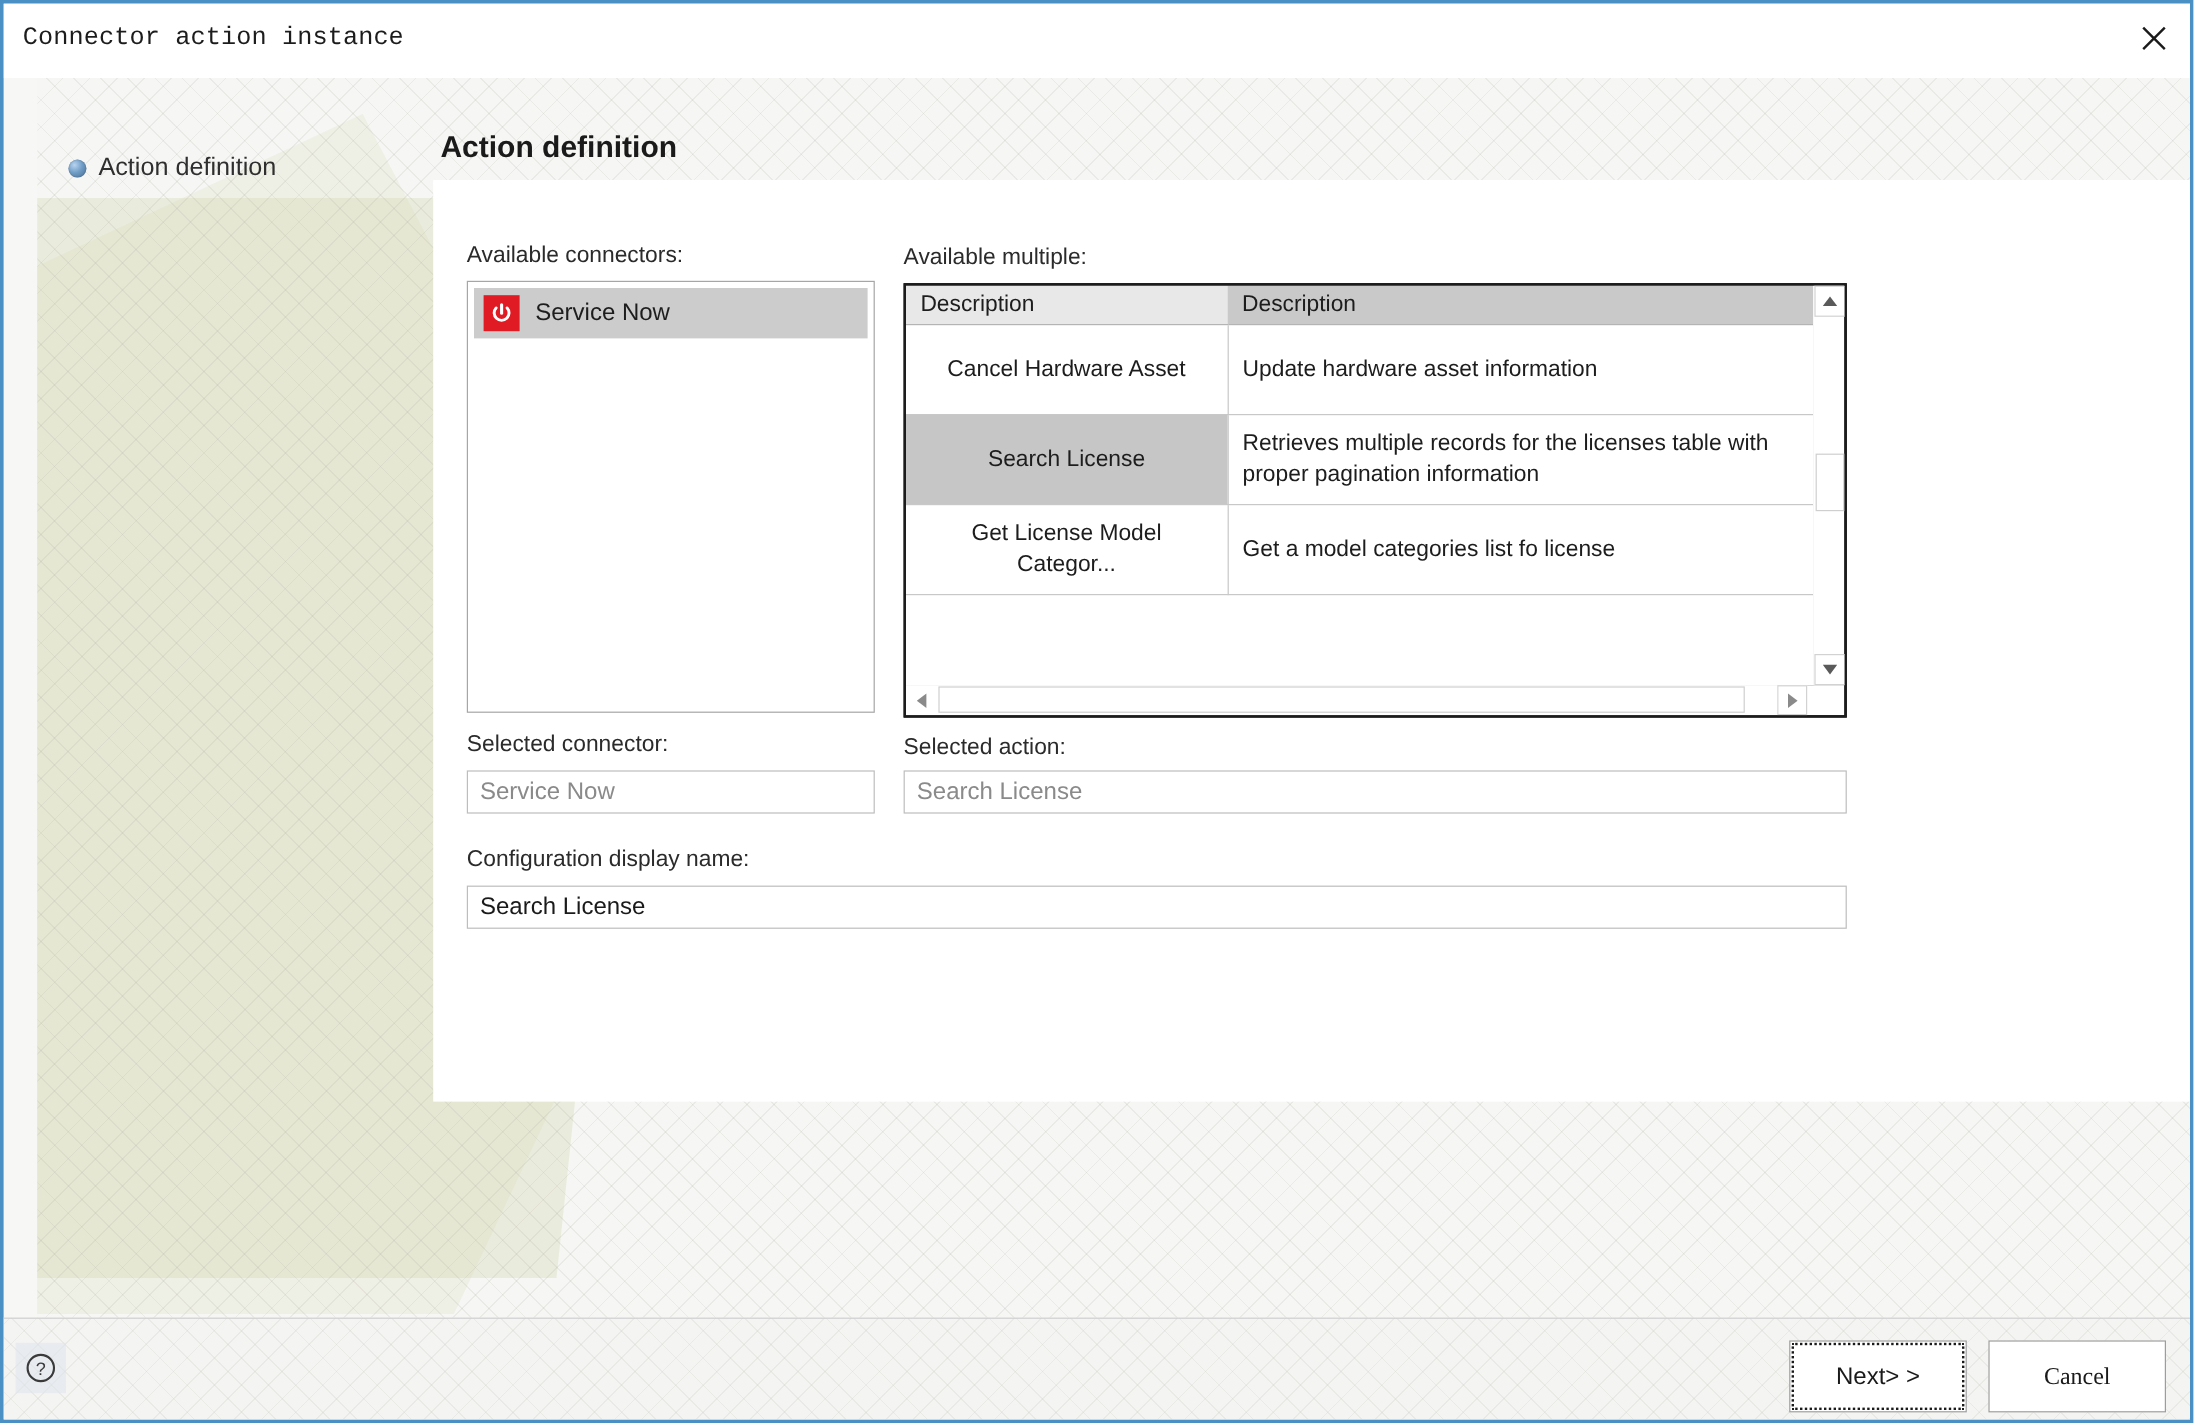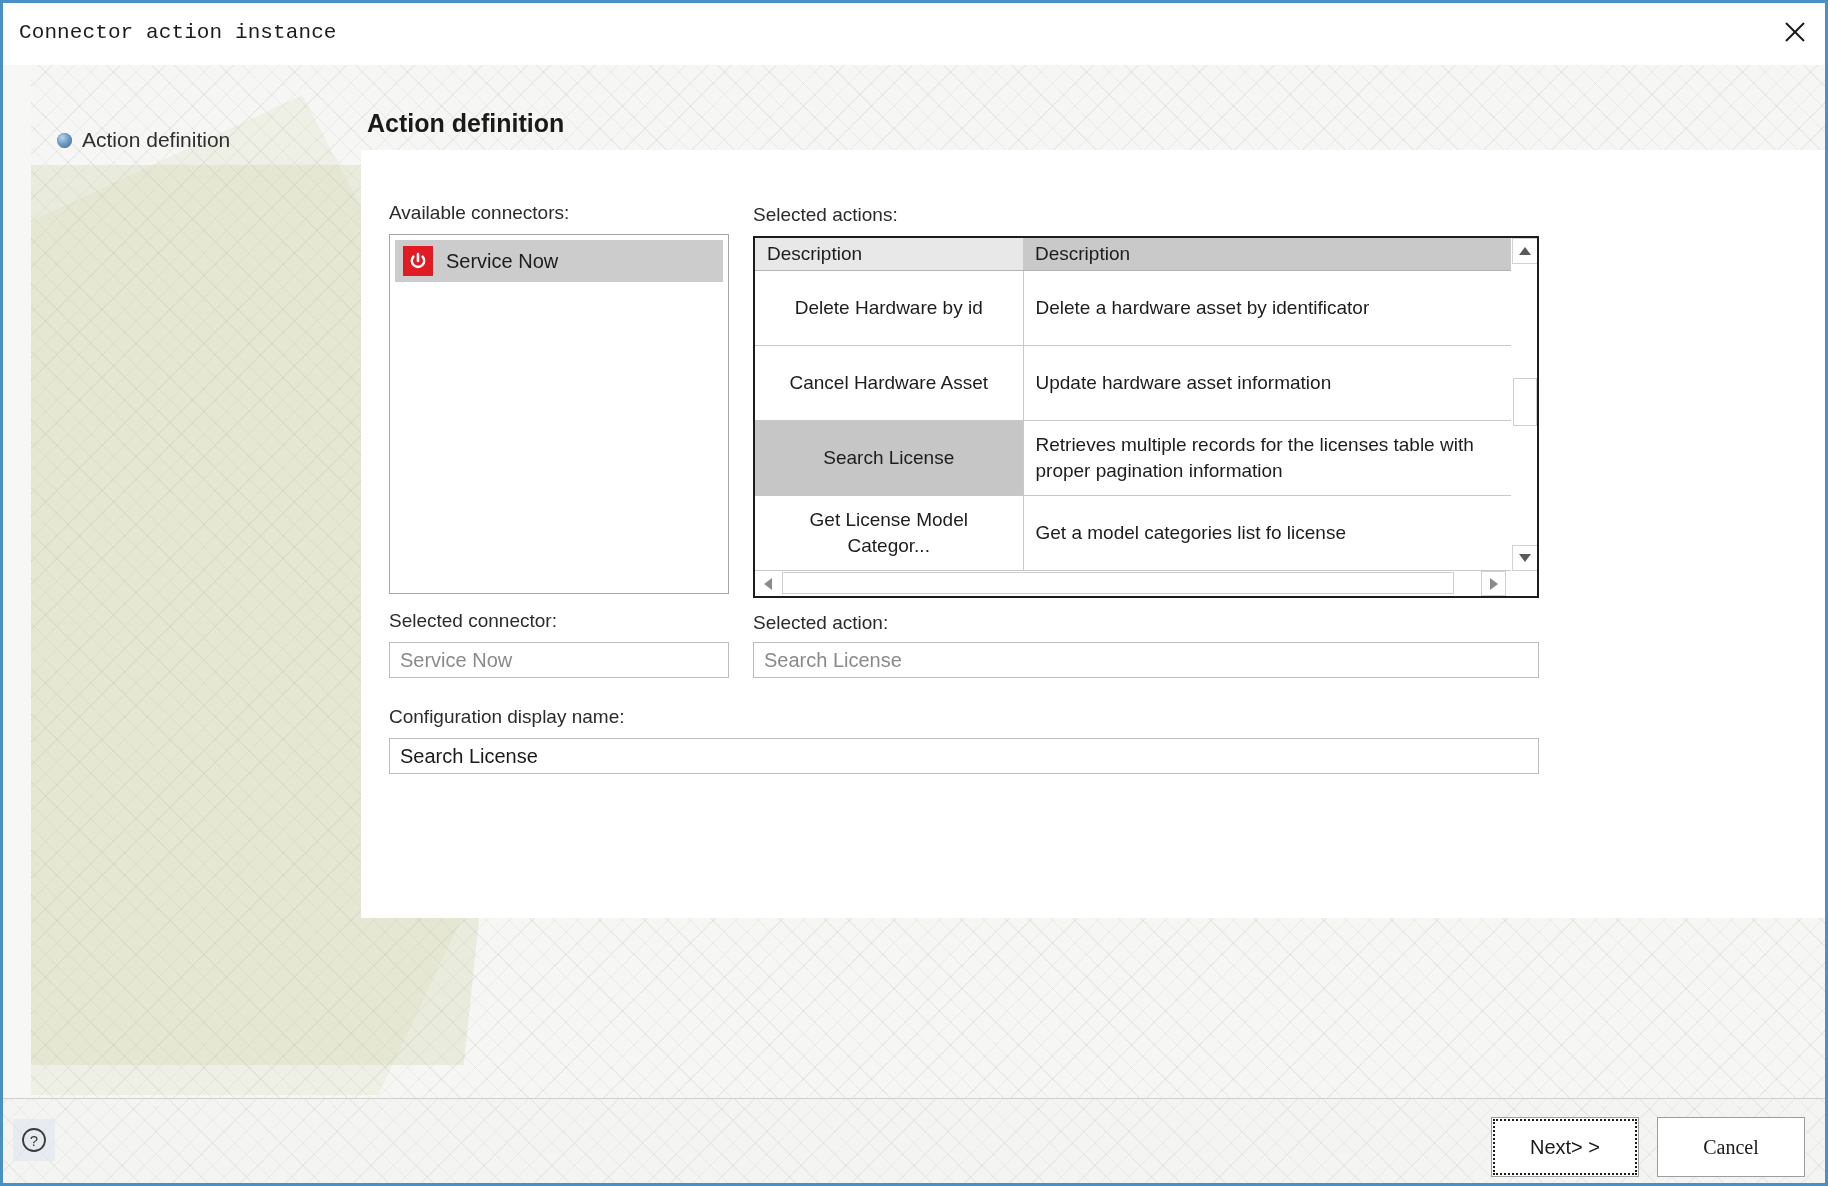--- a/index.html
+++ b/index.html
@@ -441,36 +441,32 @@
           <span class="connector-icon">
             <svg width="20" height="20" viewBox="0 0 20 20">
               <path d="M10 3 L10 10" stroke="#ffffff" stroke-width="2.6" stroke-linecap="round"></path>
               <path d="M5.4 5.6 A 6.2 6.2 0 1 0 14.6 5.6" stroke="#ffffff" stroke-width="2.4" fill="none" stroke-linecap="round"></path>
             </svg>
           </span>
           <span class="connector-name">Service Now</span>
         </div>
       </div>
 
-      <div class="field-label" id="actions-label">Selected actions:</div>
+      <div class="field-label" id="actions-label">Available multiple:</div>
       <div id="actions-box">
 
         <div id="actions-viewport">
           <table class="actions-table">
             <thead>
               <tr>
                 <th class="col-name">Description</th>
                 <th class="col-desc">Description</th>
               </tr>
             </thead>
             <tbody id="actions-tbody">
-                <tr>
-                  <td class="cell-name">Delete Hardware by id</td>
-                  <td class="cell-desc">Delete a hardware asset by identificator</td>
-                </tr>
                 <tr>
                   <td class="cell-name">Cancel Hardware Asset</td>
                   <td class="cell-desc">Update hardware asset information</td>
                 </tr>
                 <tr class="selected">
                   <td class="cell-name">Search License</td>
                   <td class="cell-desc">Retrieves multiple records for the licenses table with proper pagination information</td>
                 </tr>
                 <tr>
                   <td class="cell-name">Get License Model Categor...</td>

